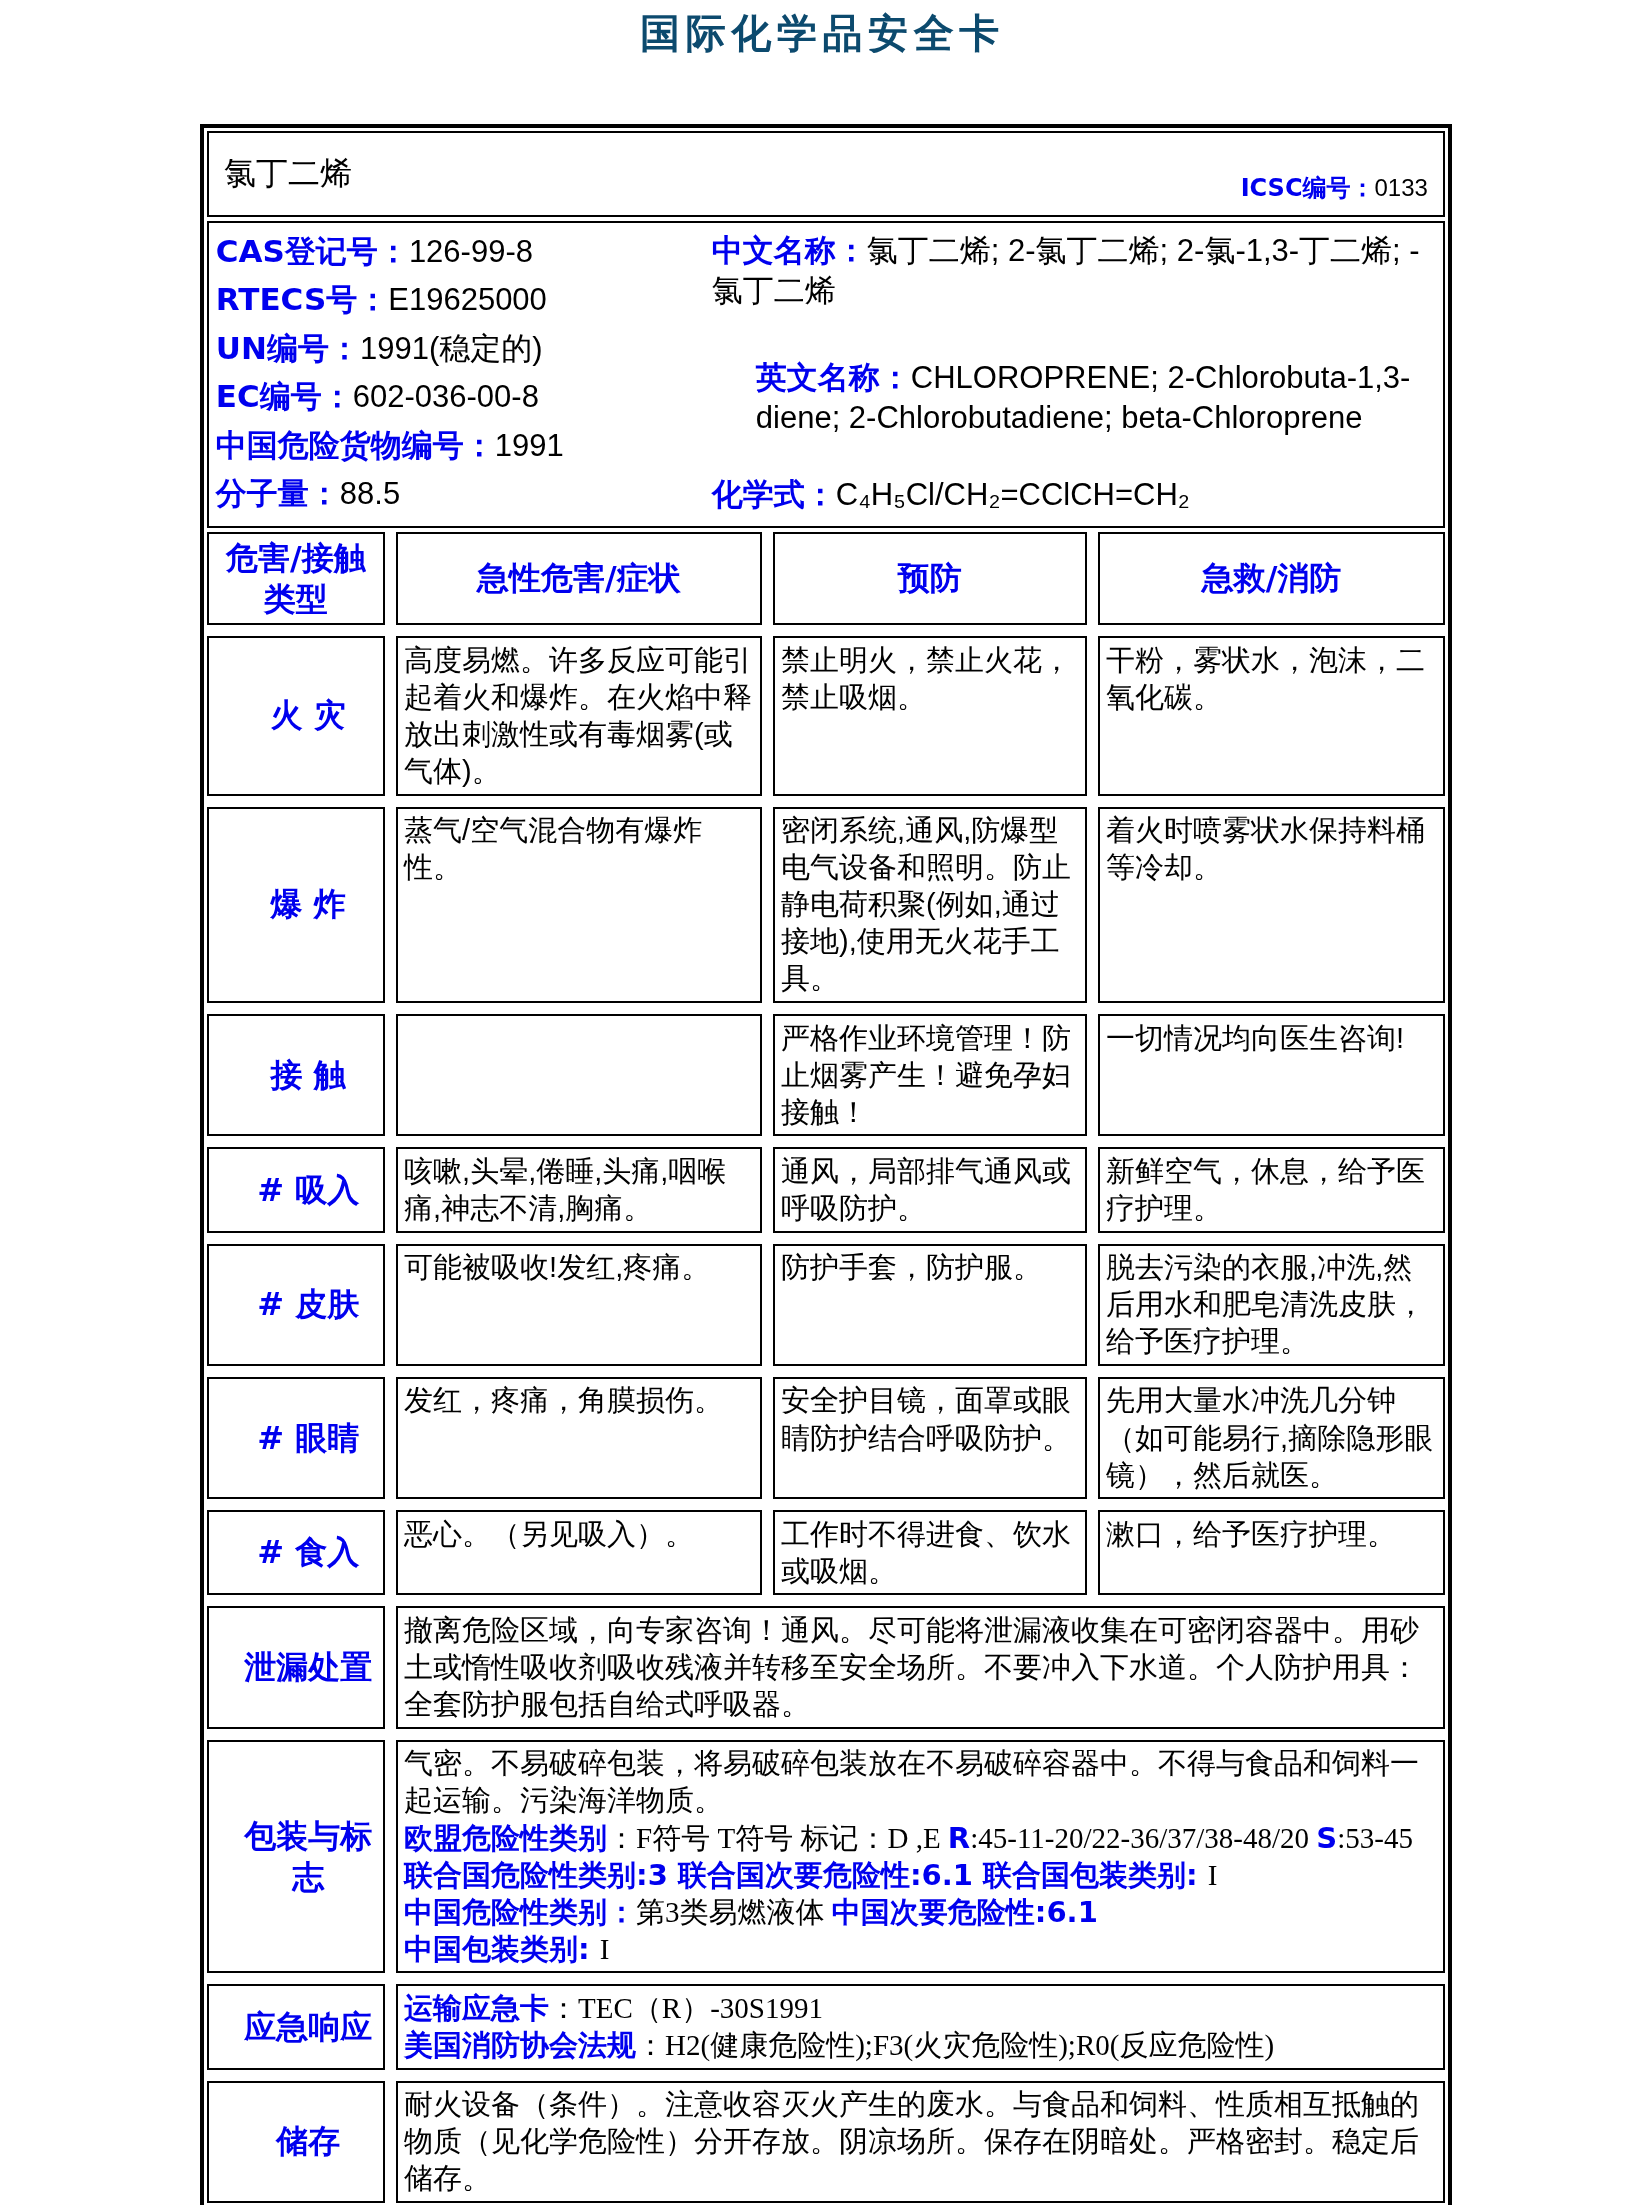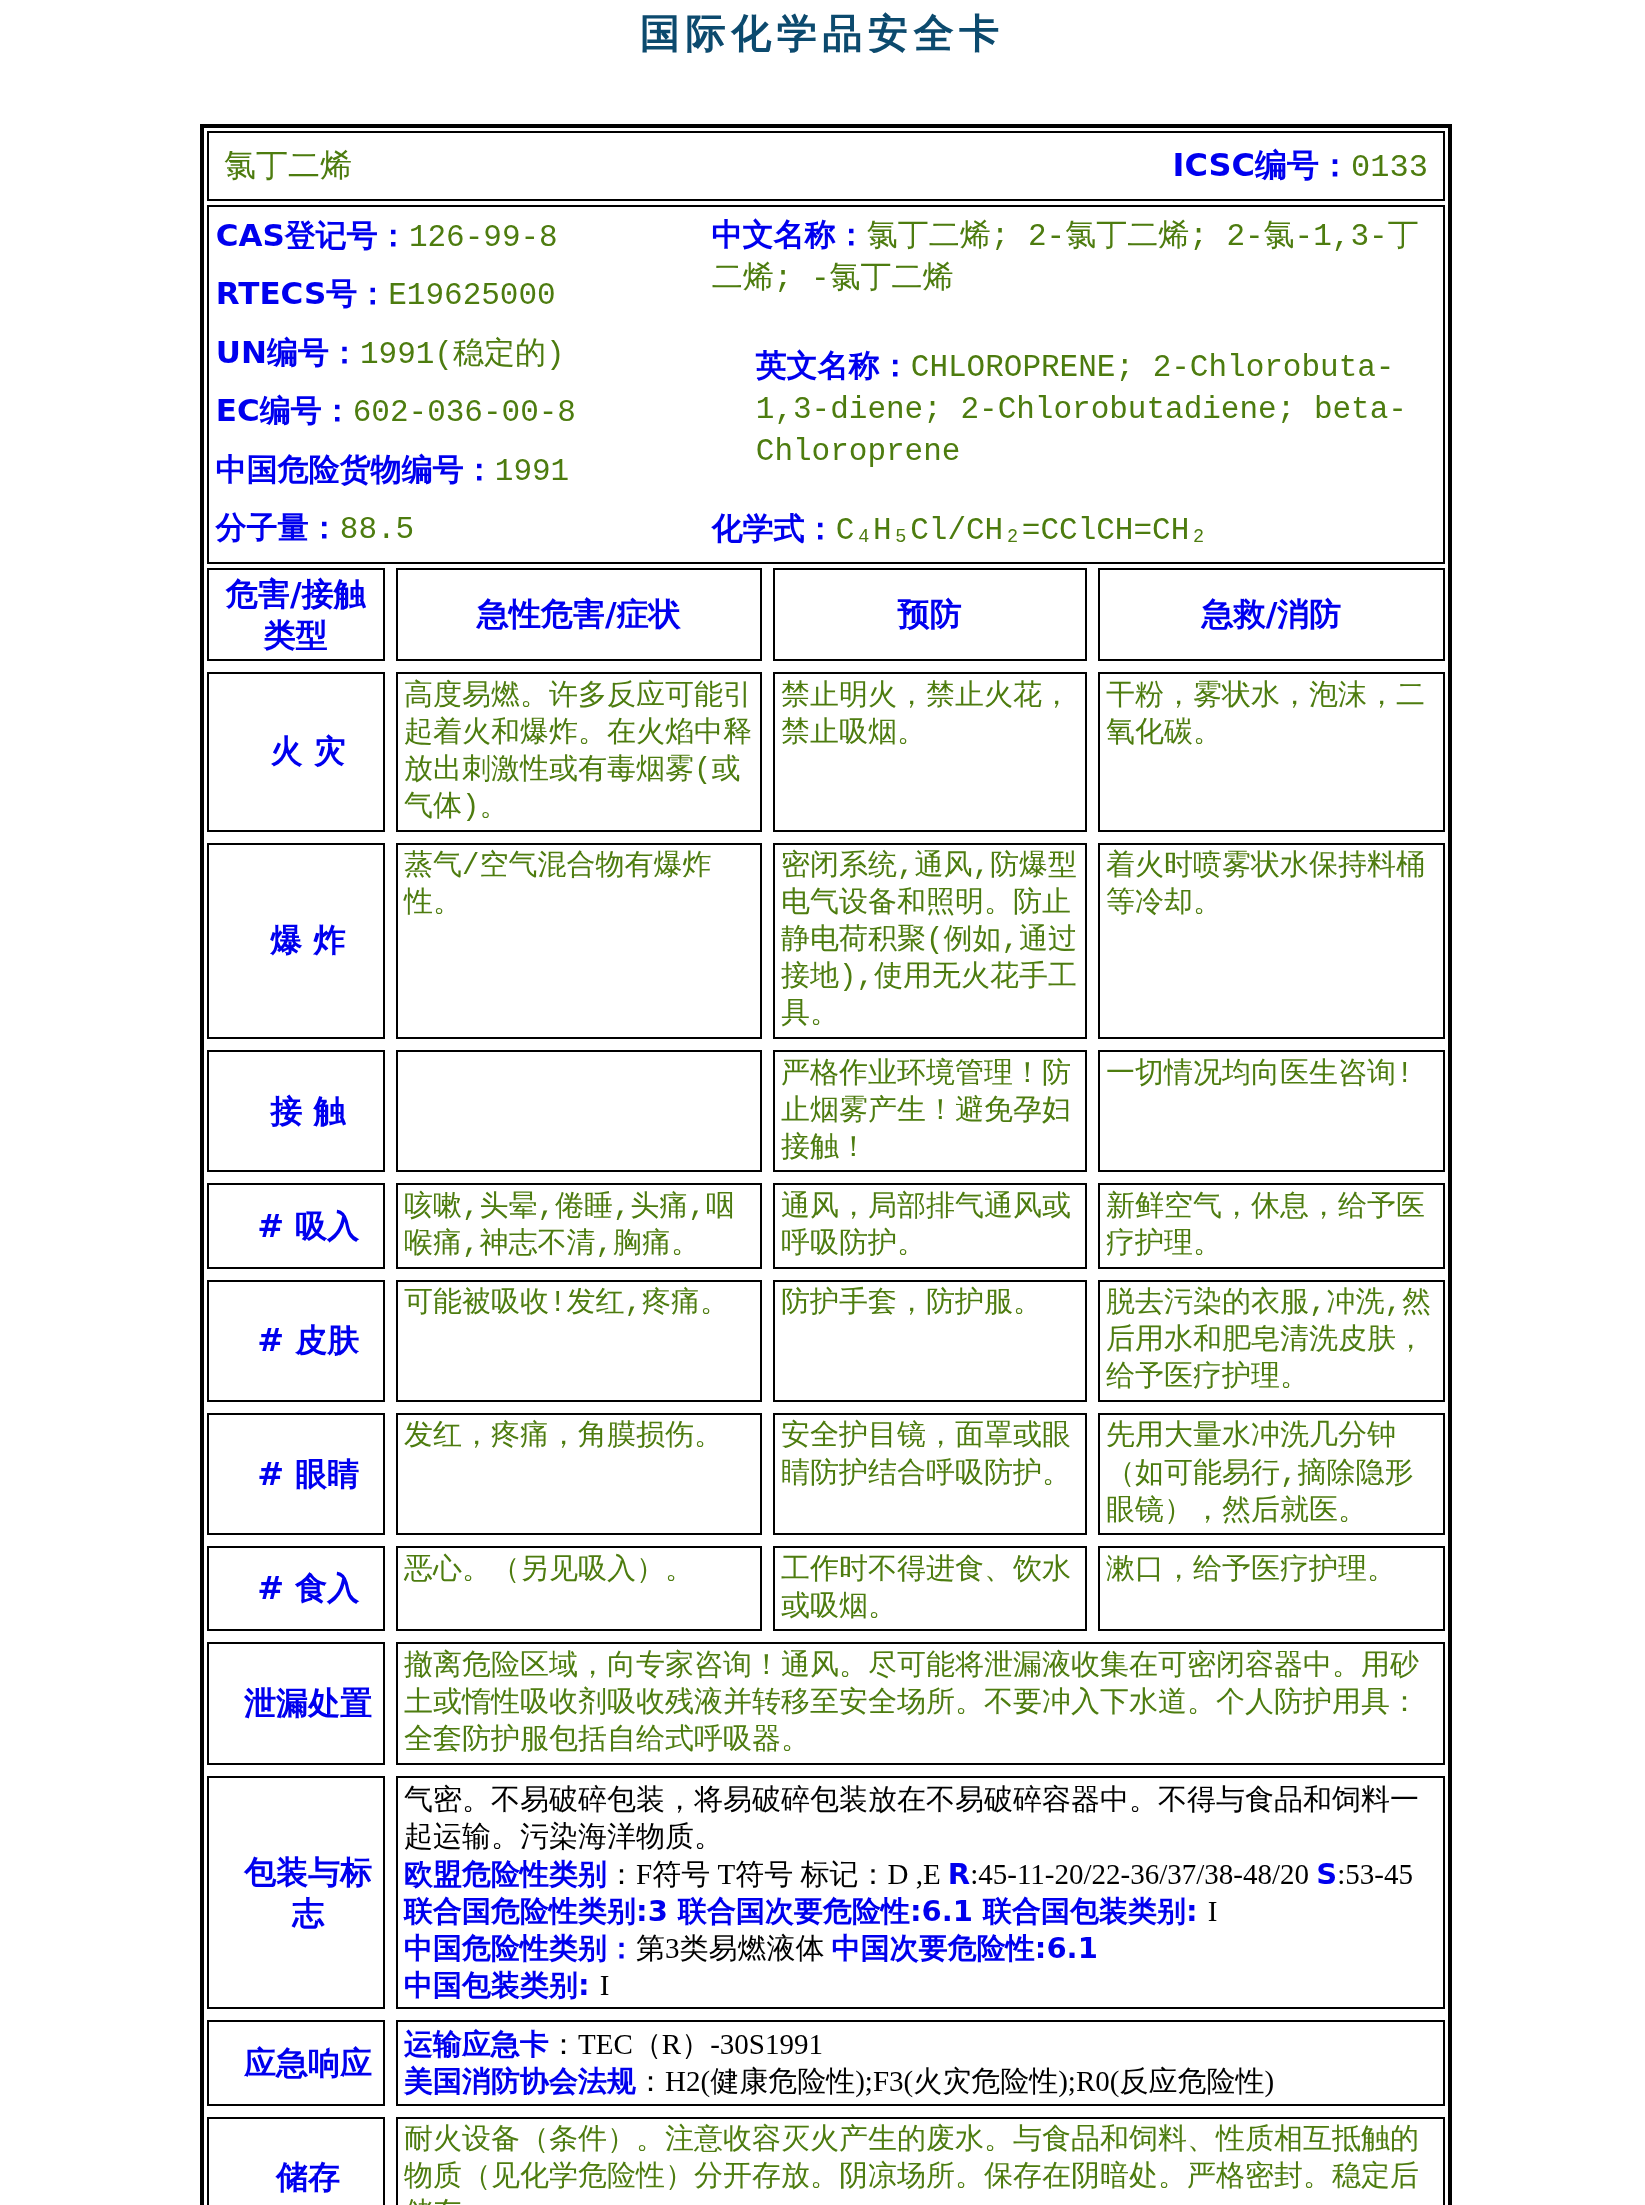--- a/index.html
+++ b/index.html
@@ -9,26 +9,26 @@
     color:#0c4a6e;font-weight:bold;font-size:40px;letter-spacing:5.6px;
     font-family:"DejaVu Sans","Liberation Sans",sans-serif;
   }
   .card{
     position:absolute;left:200px;top:124px;width:1252px;
     border:4.2px solid #000;padding:2.8px;box-sizing:border-box;
     display:flex;flex-direction:column;gap:4.2px;background:#fff;
   }
   .box{border:2.1px solid #000;box-sizing:border-box;background:#fff;}
   .lbl{color:#0000ee;font-weight:bold;font-family:"DejaVu Sans","Liberation Sans",sans-serif;}
-  .val{color:#4d7c0f;font-family:Liberation Mono, monospace;}
+  .val{color:#000000;font-family:Liberation Sans, sans-serif;}
 
   
   .sec-header{display:flex;justify-content:space-between;align-items:center;padding:11px 15.3px;min-height:61px;}
   .sec-header .substance{font-size:32px;}
-  .sec-header .icsc{font-size:32px;white-space:nowrap;}
+  .sec-header .icsc{font-size:24px;white-space:nowrap;margin-top:28px;}
 
   
   .sec-info{display:flex;padding:7px 11px 11px 7px;min-height:263px;gap:48px;}
   .info-left{width:448px;flex:none;display:flex;flex-direction:column;justify-content:space-between;}
   .info-left .info-line{font-size:31px;line-height:43px;white-space:nowrap;}
   .info-right{flex:1;display:flex;flex-direction:column;}
   .info-right .entry{font-size:31px;line-height:40px;}
   .entry-en{margin-top:46px;margin-left:44px;}
   .entry-formula{margin-top:36px;}
 

